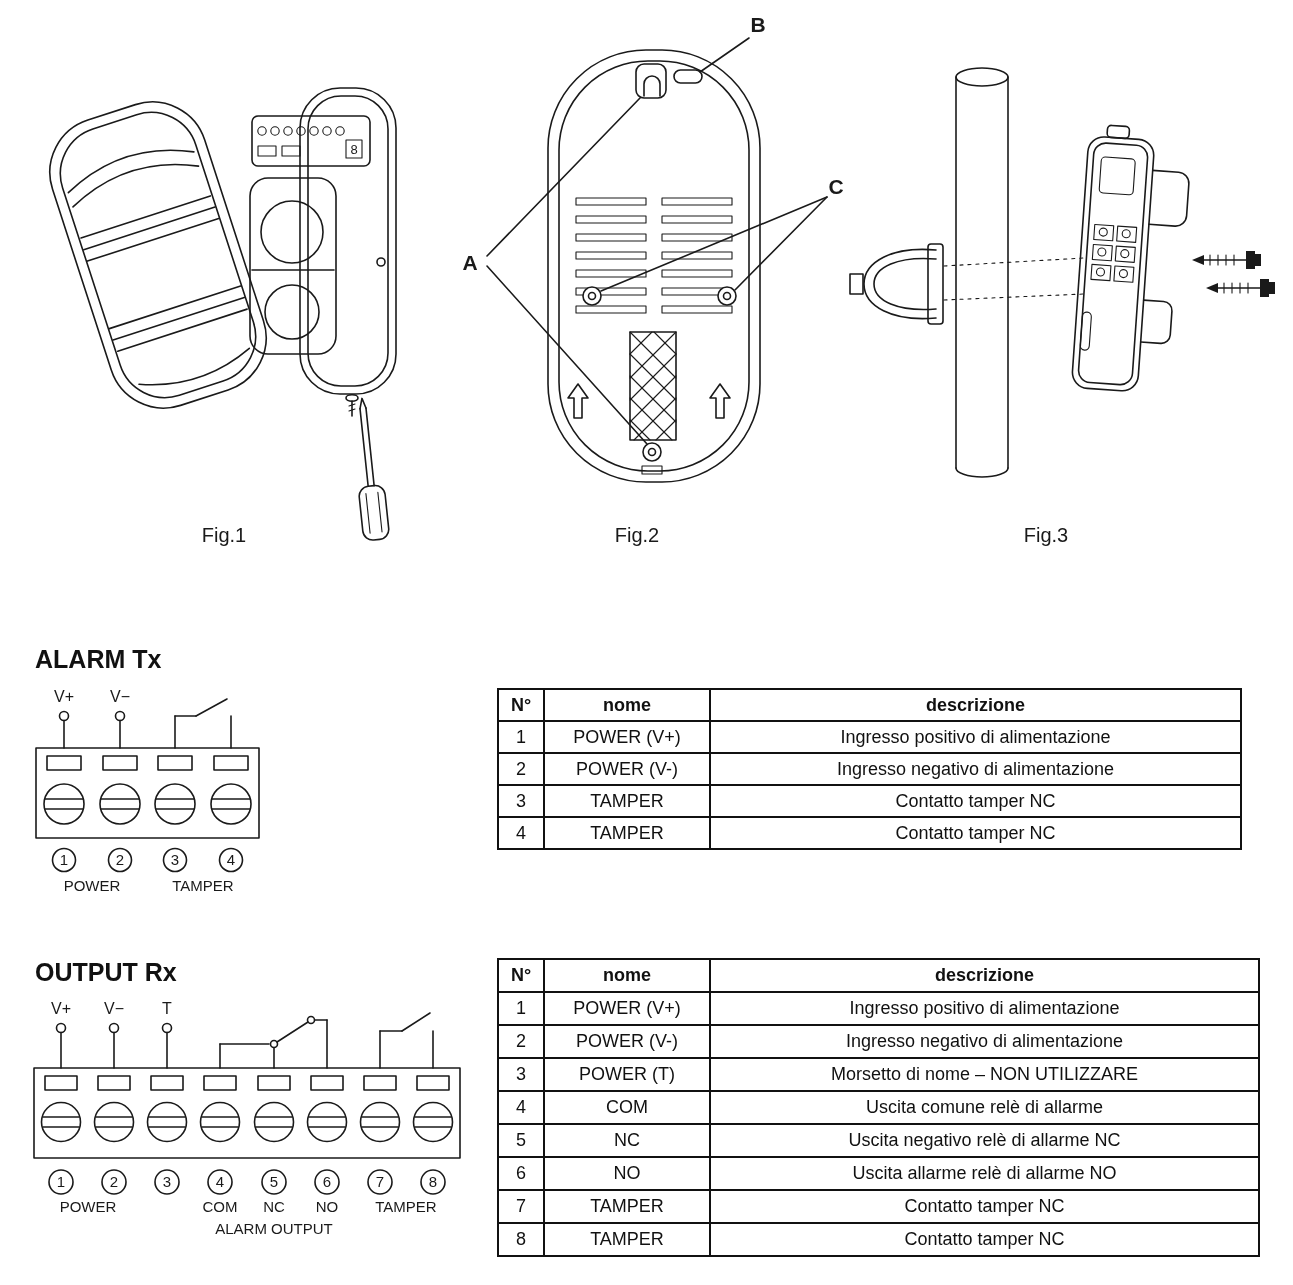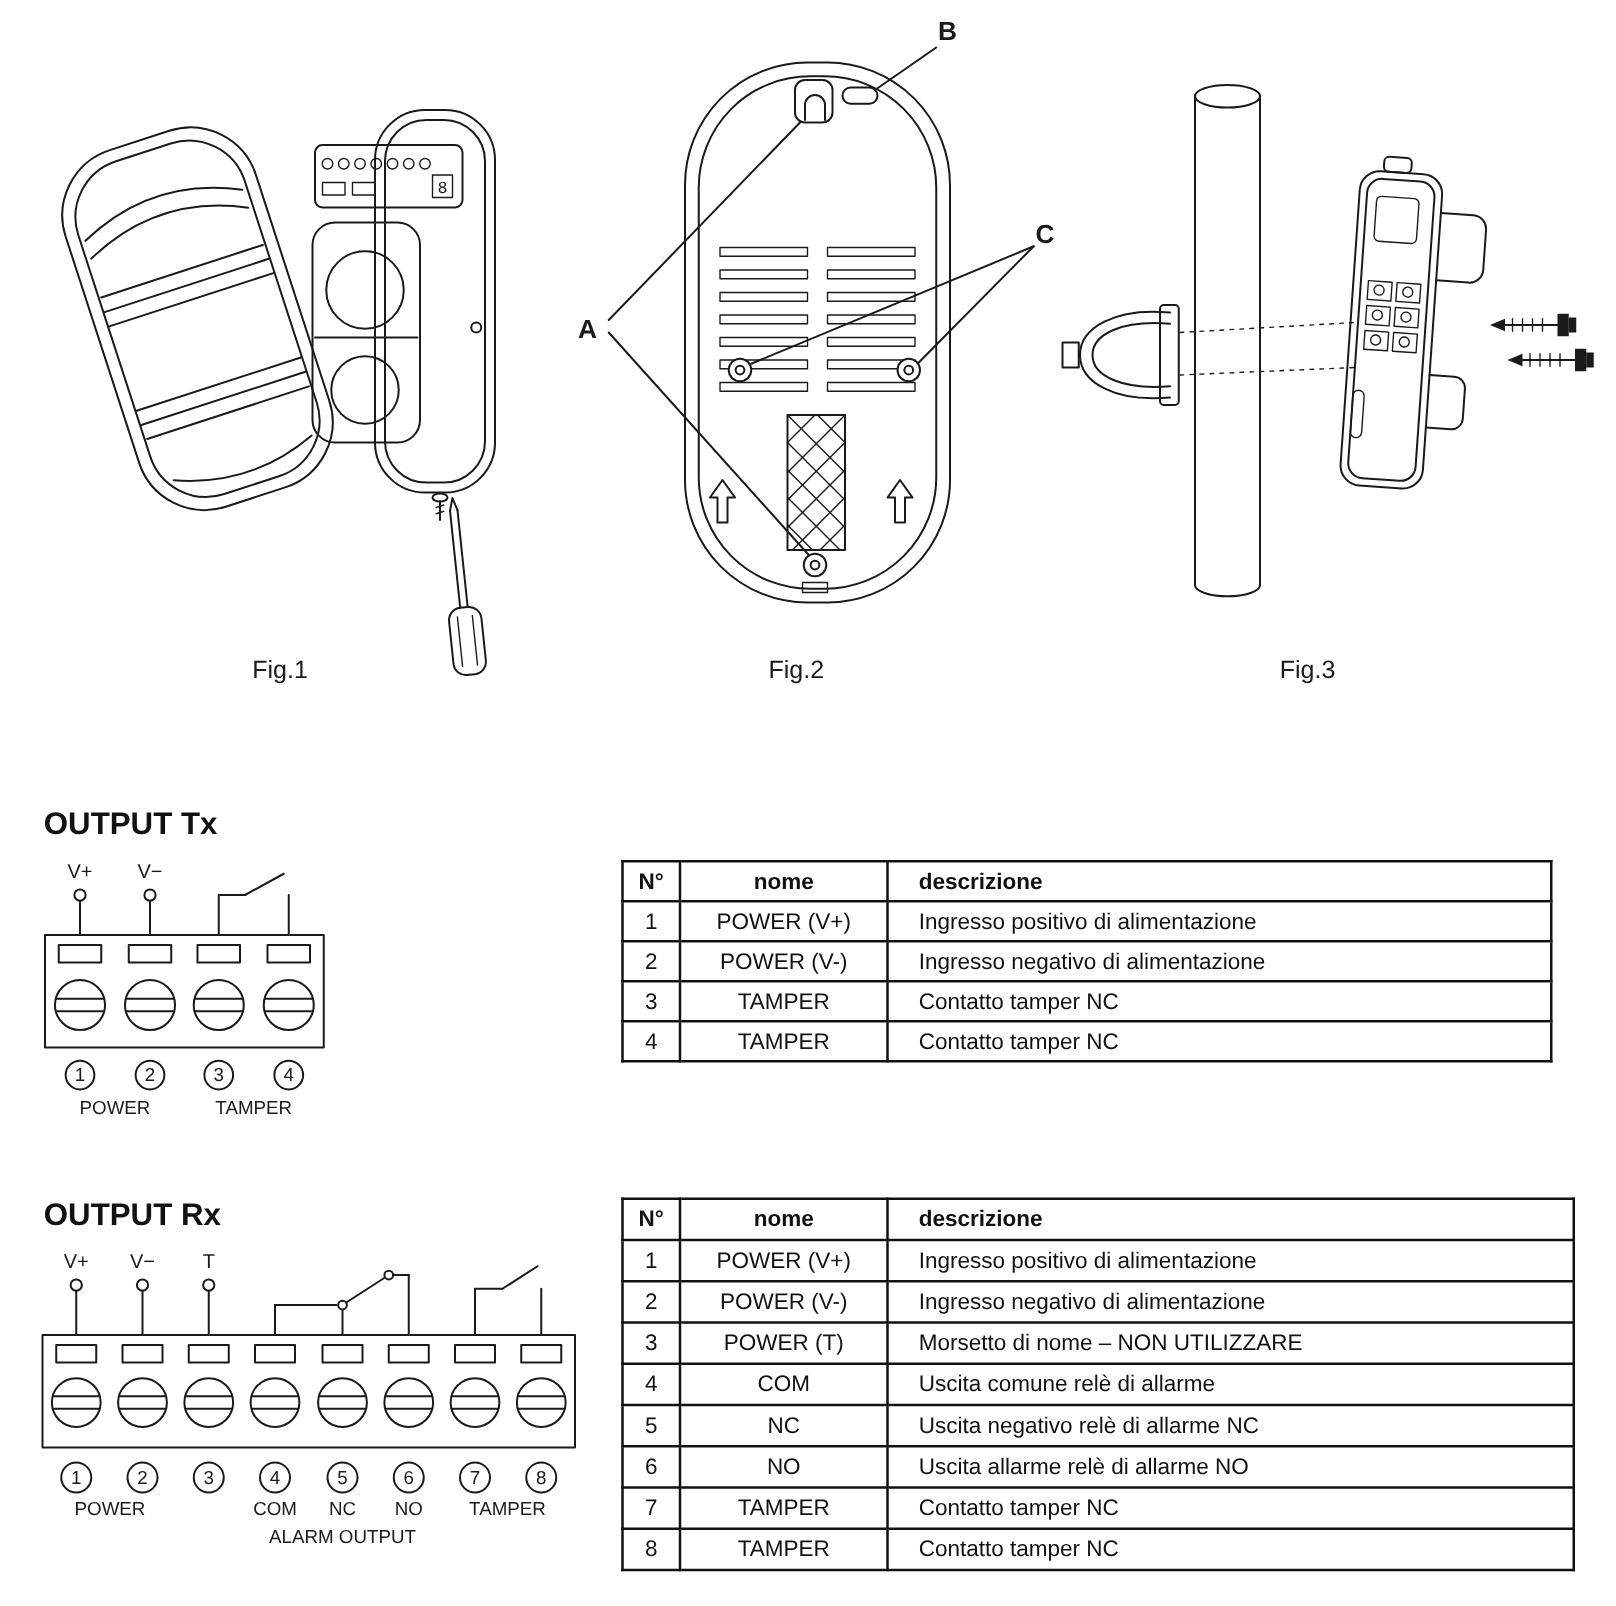--- a/index.html
+++ b/index.html
@@ -21,28 +21,28 @@
   .callout { font-size:21px; font-weight:bold; }
   .t16 { font-size:16px; }
   .t15 { font-size:15px; }
   .tnum { font-size:15px; }
   .tdigit { font-size:13px; }
 
   .unit-title { position:absolute; margin:0; font-size:25px; font-weight:bold; color:#111; }
 
   table.spec { position:absolute; border-collapse:collapse; table-layout:fixed; background:#fff; }
   .spec th, .spec td {
-    border:2px solid #111; font-size:18px; padding:2px 24px; height:32px;
+    border:2px solid #111; font-size:18px; padding:2px 8px; height:32px;
     box-sizing:border-box; overflow:hidden; white-space:nowrap; vertical-align:middle;
   }
   .spec.rx th, .spec.rx td { height:33px; }
   .spec th { font-weight:bold; }
   .spec th:nth-child(1), .spec td:nth-child(1) { width:46px; text-align:center; padding:2px 3px; }
   .spec th:nth-child(2), .spec td:nth-child(2) { width:166px; text-align:center; }
-  .spec th:nth-child(3), .spec td:nth-child(3) { text-align:left; }
+  .spec th:nth-child(3), .spec td:nth-child(3) { text-align:center; }
 </style>
 </head>
 <body>
 
 <div class="page">
 
   <svg class="abs" style="left:0; top:0;" width="1293" height="575" viewBox="0 0 1293 575">
 
     <g>
 
@@ -235,21 +235,21 @@
         <rect class="fl" x="1246" y="251" width="9" height="18"></rect>
         <rect class="fl" x="1255" y="254" width="6" height="12"></rect>
       </g>
     </g>
 
     <text class="cap" x="224" y="542" text-anchor="middle">Fig.1</text>
     <text class="cap" x="637" y="542" text-anchor="middle">Fig.2</text>
     <text class="cap" x="1046" y="542" text-anchor="middle">Fig.3</text>
   </svg>
 
-  <h2 class="unit-title" style="left:35px; top:645px;">OUTPUT Tx</h2>
+  <h2 class="unit-title" style="left:35px; top:645px;">ALARM Tx</h2>
 
   <svg class="abs" style="left:30px; top:688px;" width="235" height="215" viewBox="0 0 235 215">
     <text class="t16" x="34" y="14" text-anchor="middle">V+</text>
     <text class="t16" x="90" y="14" text-anchor="middle">V−</text>
     <circle class="ln" cx="34" cy="28" r="4.5"></circle>
     <circle class="ln" cx="90" cy="28" r="4.5"></circle>
     <line class="ln" x1="34" y1="32.5" x2="34" y2="60"></line>
     <line class="ln" x1="90" y1="32.5" x2="90" y2="60"></line>
 
     <g>

